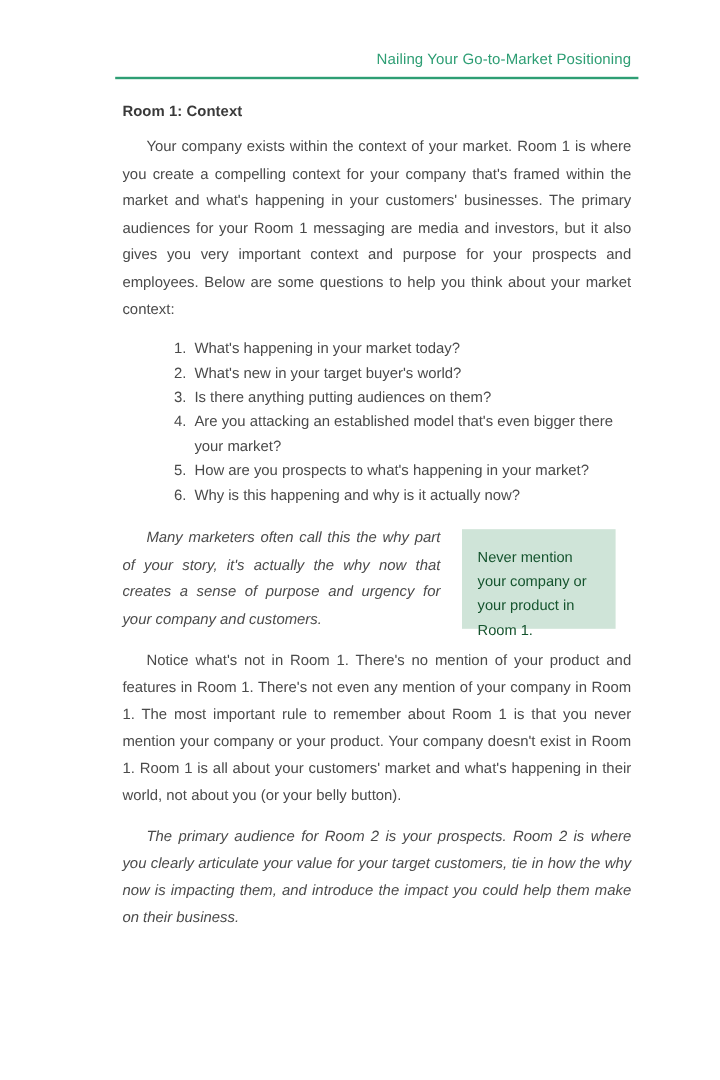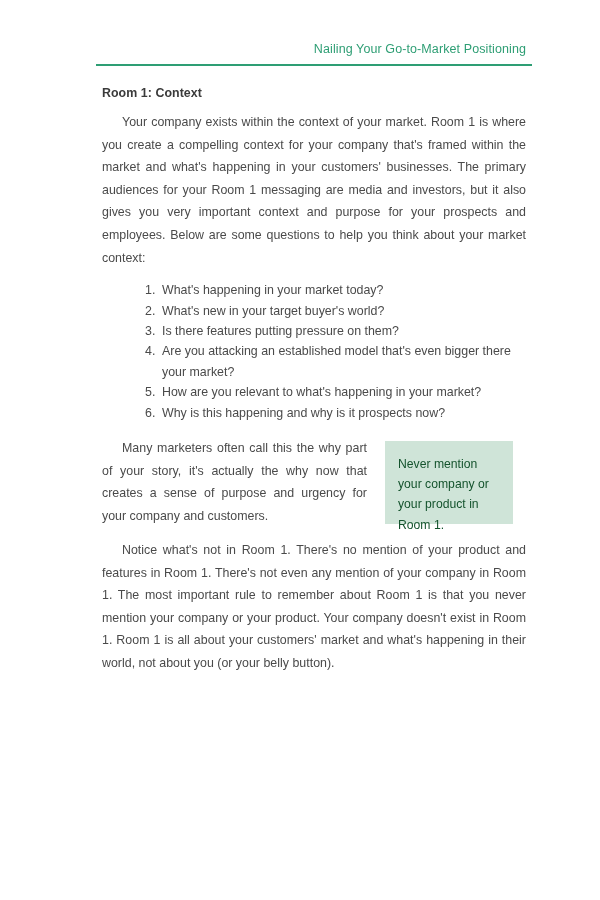--- a/index.html
+++ b/index.html
@@ -70,20 +70,21 @@
     font-size: 12.4px;
     line-height: 22.6px;
     color: #4a4a4a;
     margin: 0 0 11px 0;
     text-align: justify;
     text-indent: 20px;
     letter-spacing: 0.01px;
   }
   p.body-para.last {
     margin-bottom: 0;
+    font-style: italic;
   }
 
   
   ol.question-list {
     margin: 0 0 14px 0;
     padding: 0 0 0 43px;
     list-style: none;
     counter-reset: qitem;
   }
   ol.question-list li {
@@ -142,33 +143,34 @@
 
   <div class="content">
 
     <h2 class="section-heading">Room 1: Context</h2>
 
     <p class="body-para">Your company exists within the context of your market. Room 1 is where you create a compelling context for your company that's framed within the market and what's happening in your customers' businesses. The primary audiences for your Room 1 messaging are media and investors, but it also gives you very important context and purpose for your prospects and employees. Below are some questions to help you think about your market context:</p>
 
     <ol class="question-list">
       <li>What's happening in your market today?</li>
       <li>What's new in your target buyer's world?</li>
-      <li>Is there features putting pressure on them?</li>
+      <li>Is there anything putting audiences on them?</li>
       <li>Are you attacking an established model that's even bigger there your market?</li>
-      <li>How are you relevant to what's happening in your market?</li>
-      <li>Why is this happening and why is it prospects now?</li>
+      <li>How are you prospects to what's happening in your market?</li>
+      <li>Why is this happening and why is it actually now?</li>
     </ol>
 
     <div class="callout-wrap clearfix">
       <div class="callout-box">
         <div class="callout-text">Never mention your company or your product in Room 1.</div>
       </div>
       <p class="body-para last">Many marketers often call this the why part of your story, it's actually the why now that creates a sense of purpose and urgency for your company and customers.</p>
     </div>
 
     <div class="spacer-after-callout"></div>
 
     <p class="body-para">Notice what's not in Room 1. There's no mention of your product and features in Room 1. There's not even any mention of your company in Room 1. The most important rule to remember about Room 1 is that you never mention your company or your product. Your company doesn't exist in Room 1. Room 1 is all about your customers' market and what's happening in their world, not about you (or your belly button).</p>
 
 
+    <p class="body-para last">The primary audience for Room 2 is your prospects. Room 2 is where you clearly articulate your value for your target customers, tie in how the why now is impacting them, and introduce the impact you could help them make on their business.</p>
 
   </div>
 </div>
 
 </body></html>

